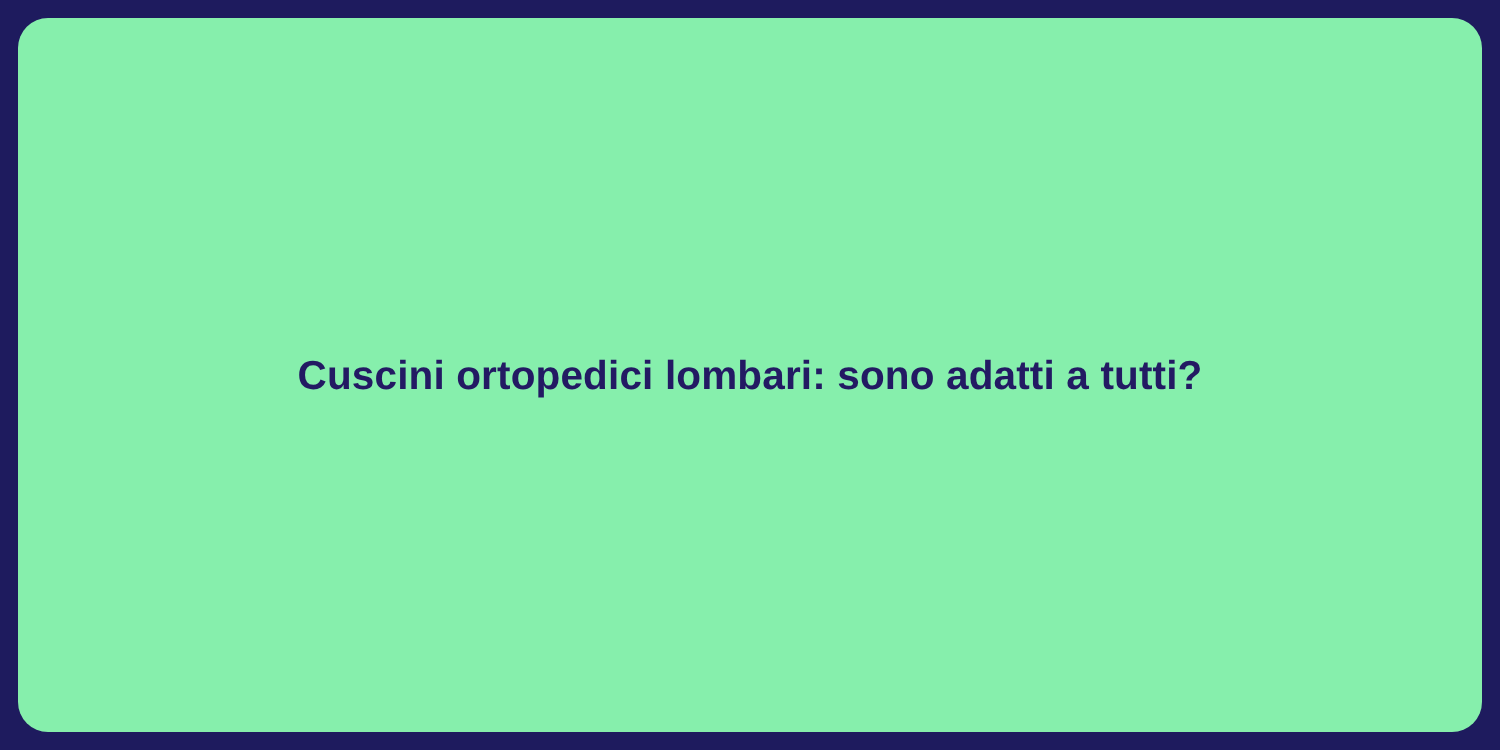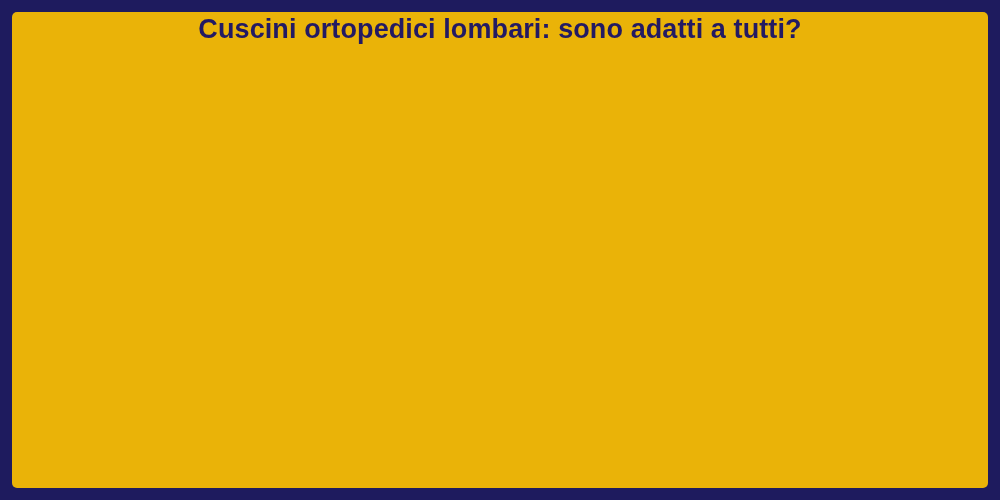--- a/index.html
+++ b/index.html
@@ -21,23 +21,24 @@
     background: #1e1b5e;
     box-sizing: border-box;
   }
 
   #banner-card {
     position: absolute;
     left: 12px;
     top: 12px;
     right: 12px;
     bottom: 12px;
-    background: #eab308;
-    border-radius: 5px;
+    background: #86efac;
+    border-radius: 20px;
     display: flex;
+    align-items: center;
     justify-content: center;
     box-sizing: border-box;
     overflow: hidden;
   }
 
   #banner-title {
     margin: 0;
     padding: 0 40px;
     font-family: "Liberation Sans", sans-serif;
     font-size: 27px;

